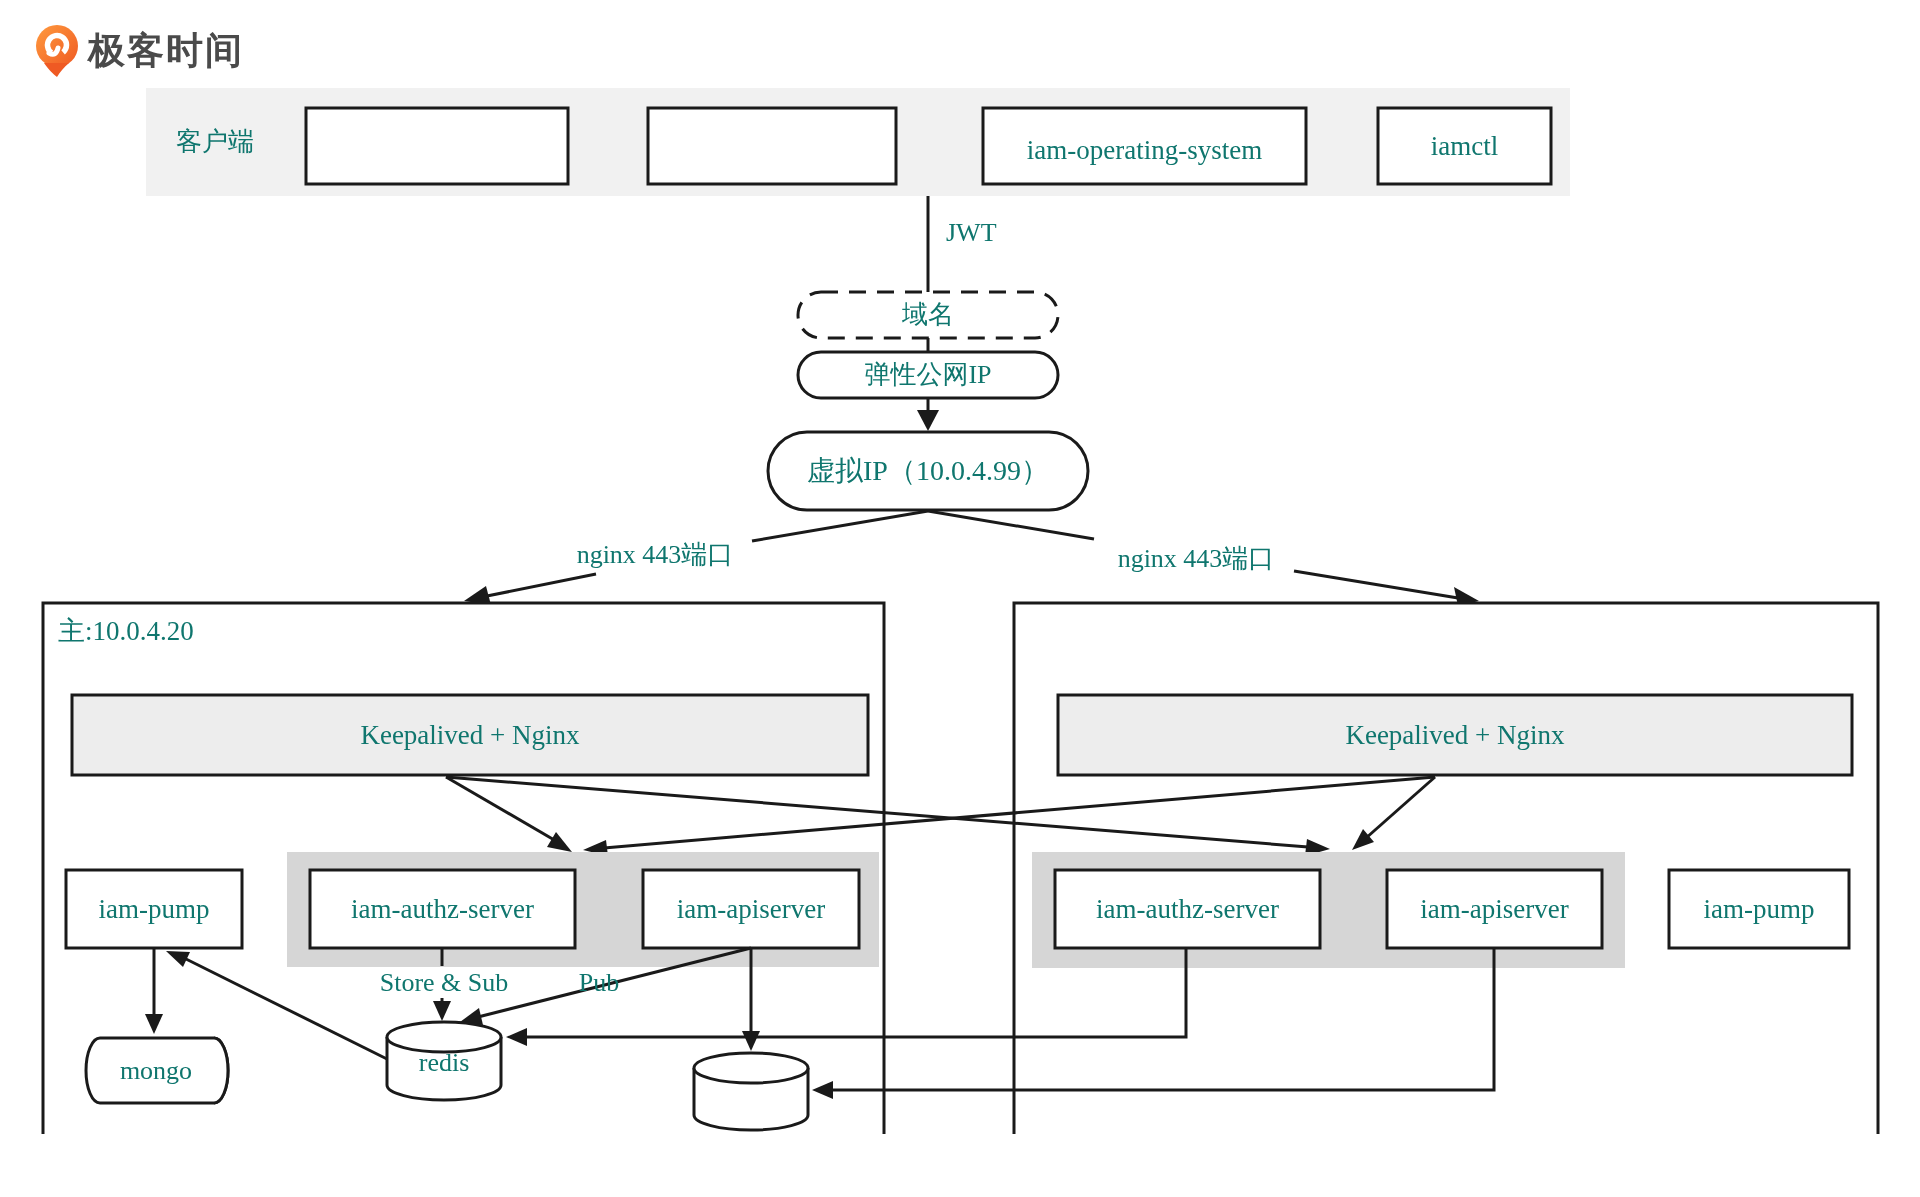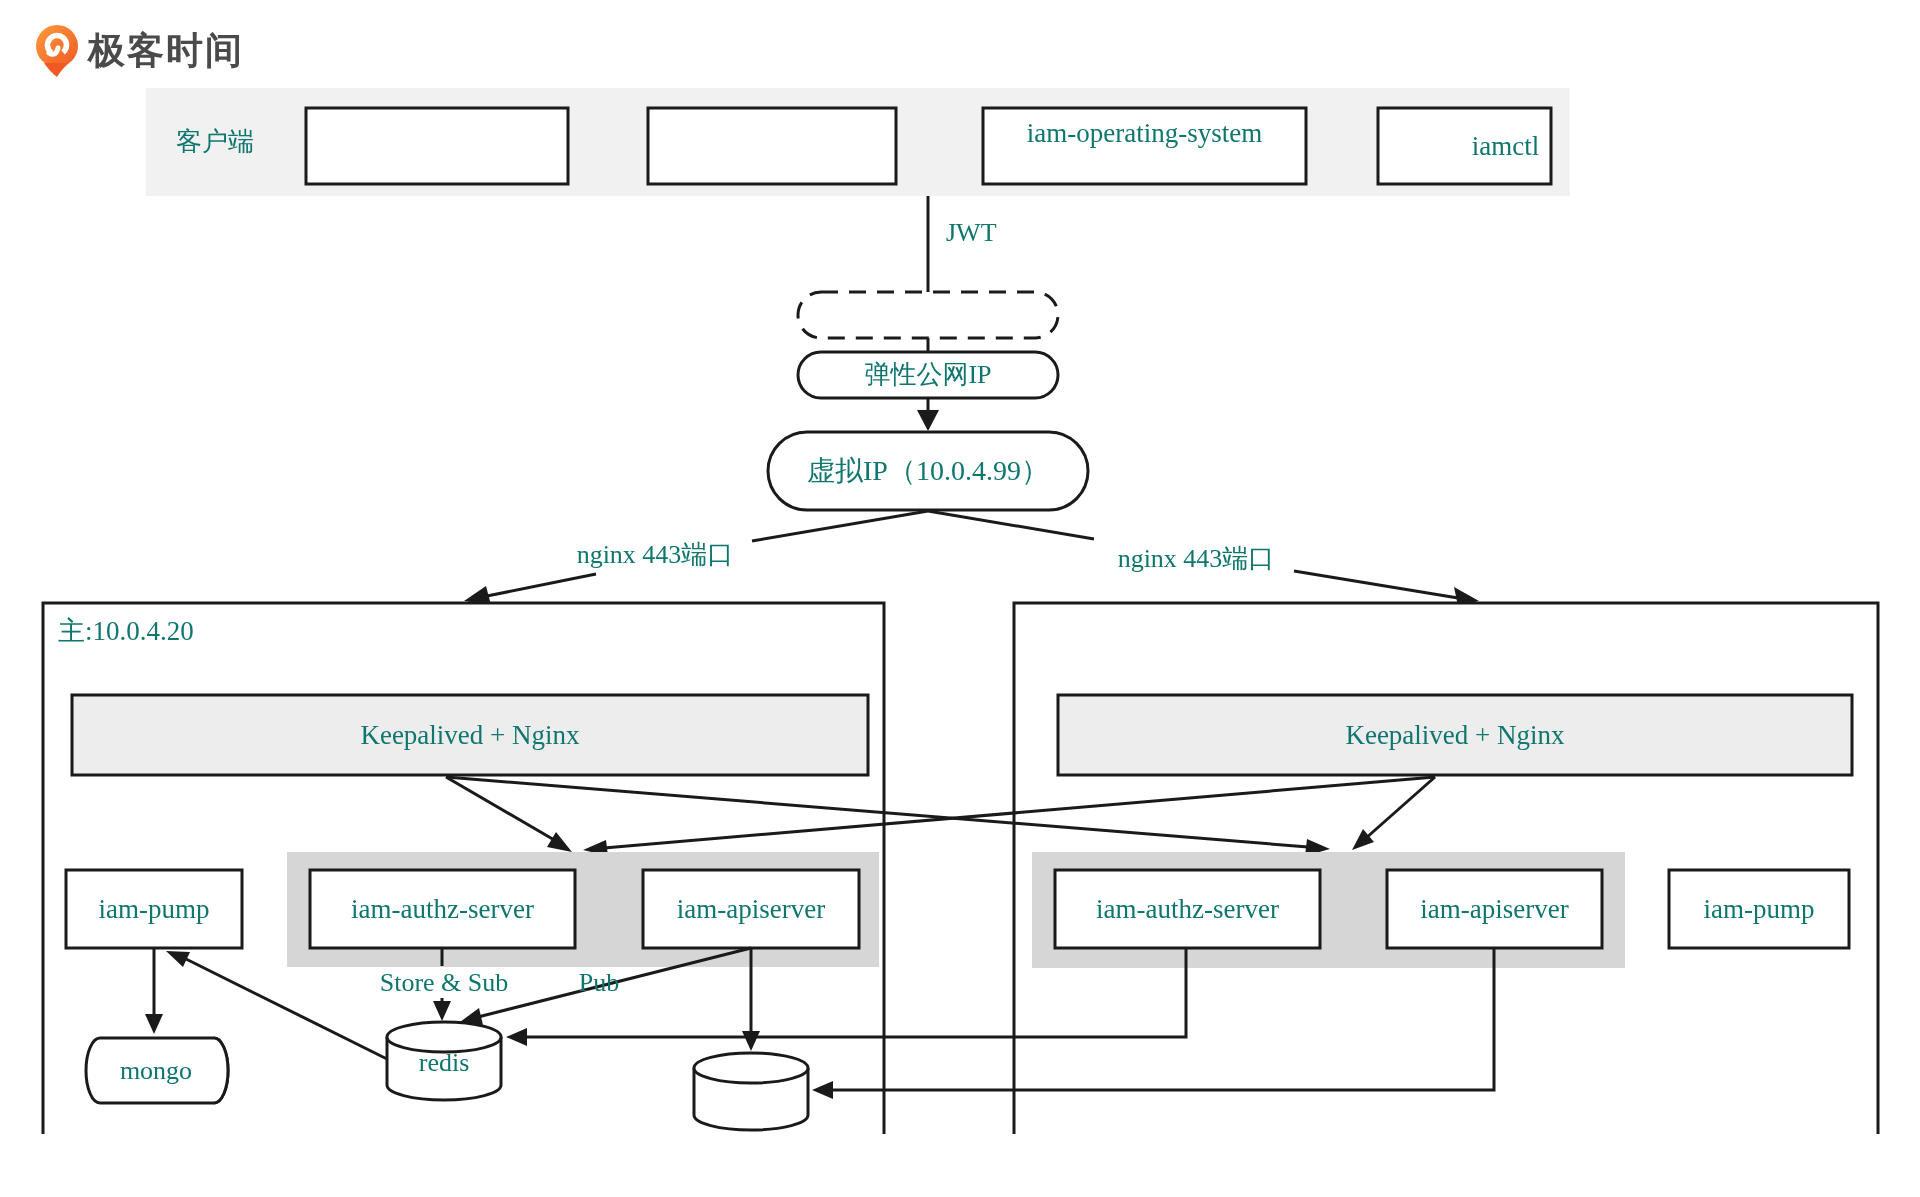--- a/index.html
+++ b/index.html
@@ -143,24 +143,25 @@
       <path class="cyl" d="M387,1037 a57,15 0 0 1 114,0 v48 a57,15 0 0 1 -114,0 z"></path>
       <path class="cyl" d="M387,1037 a57,15 0 0 0 114,0" fill="none"></path>
     </g>
     <g>
       <path class="cyl" d="M694,1068 a57,15 0 0 1 114,0 v47 a57,15 0 0 1 -114,0 z"></path>
       <path class="cyl" d="M694,1068 a57,15 0 0 0 114,0" fill="none"></path>
     </g>
   </svg>
 
   <div class="lbl f26" style="left:160px;top:88px;width:110px;height:108px;">客户端</div>
-  <div class="lbl f27" style="left:983px;top:95px;width:323px;height:76px;">iam-operating-system</div>
-  <div class="lbl f27" style="left:1378px;top:108px;width:173px;height:76px;padding-left:41px;">iamctl</div>
+  <div class="lbl f27" style="left:983px;top:112px;width:323px;height:76px;">iam-operating-system</div>
+  <div class="lbl f27" style="left:1378px;top:108px;width:173px;height:76px;">iamctl</div>
 
   <div class="lbl f26 left" style="left:946px;top:218px;width:120px;height:30px;">JWT</div>
+  <div class="lbl f26" style="left:798px;top:292px;width:260px;height:46px;">域名</div>
   <div class="lbl f26" style="left:798px;top:352px;width:260px;height:46px;">弹性公网IP</div>
   <div class="lbl f28" style="left:768px;top:432px;width:320px;height:78px;">虚拟IP（10.0.4.99）</div>
 
   <div class="lbl f26" style="left:565px;top:538px;width:180px;height:34px;">nginx 443端口</div>
   <div class="lbl f26" style="left:1096px;top:542px;width:200px;height:34px;">nginx 443端口</div>
 
   <div class="lbl f27 left" style="left:58px;top:614px;width:240px;height:34px;">主:10.0.4.20</div>
 
   <div class="lbl f27" style="left:72px;top:695px;width:796px;height:80px;">Keepalived + Nginx</div>
   <div class="lbl f27" style="left:1058px;top:695px;width:794px;height:80px;">Keepalived + Nginx</div>

